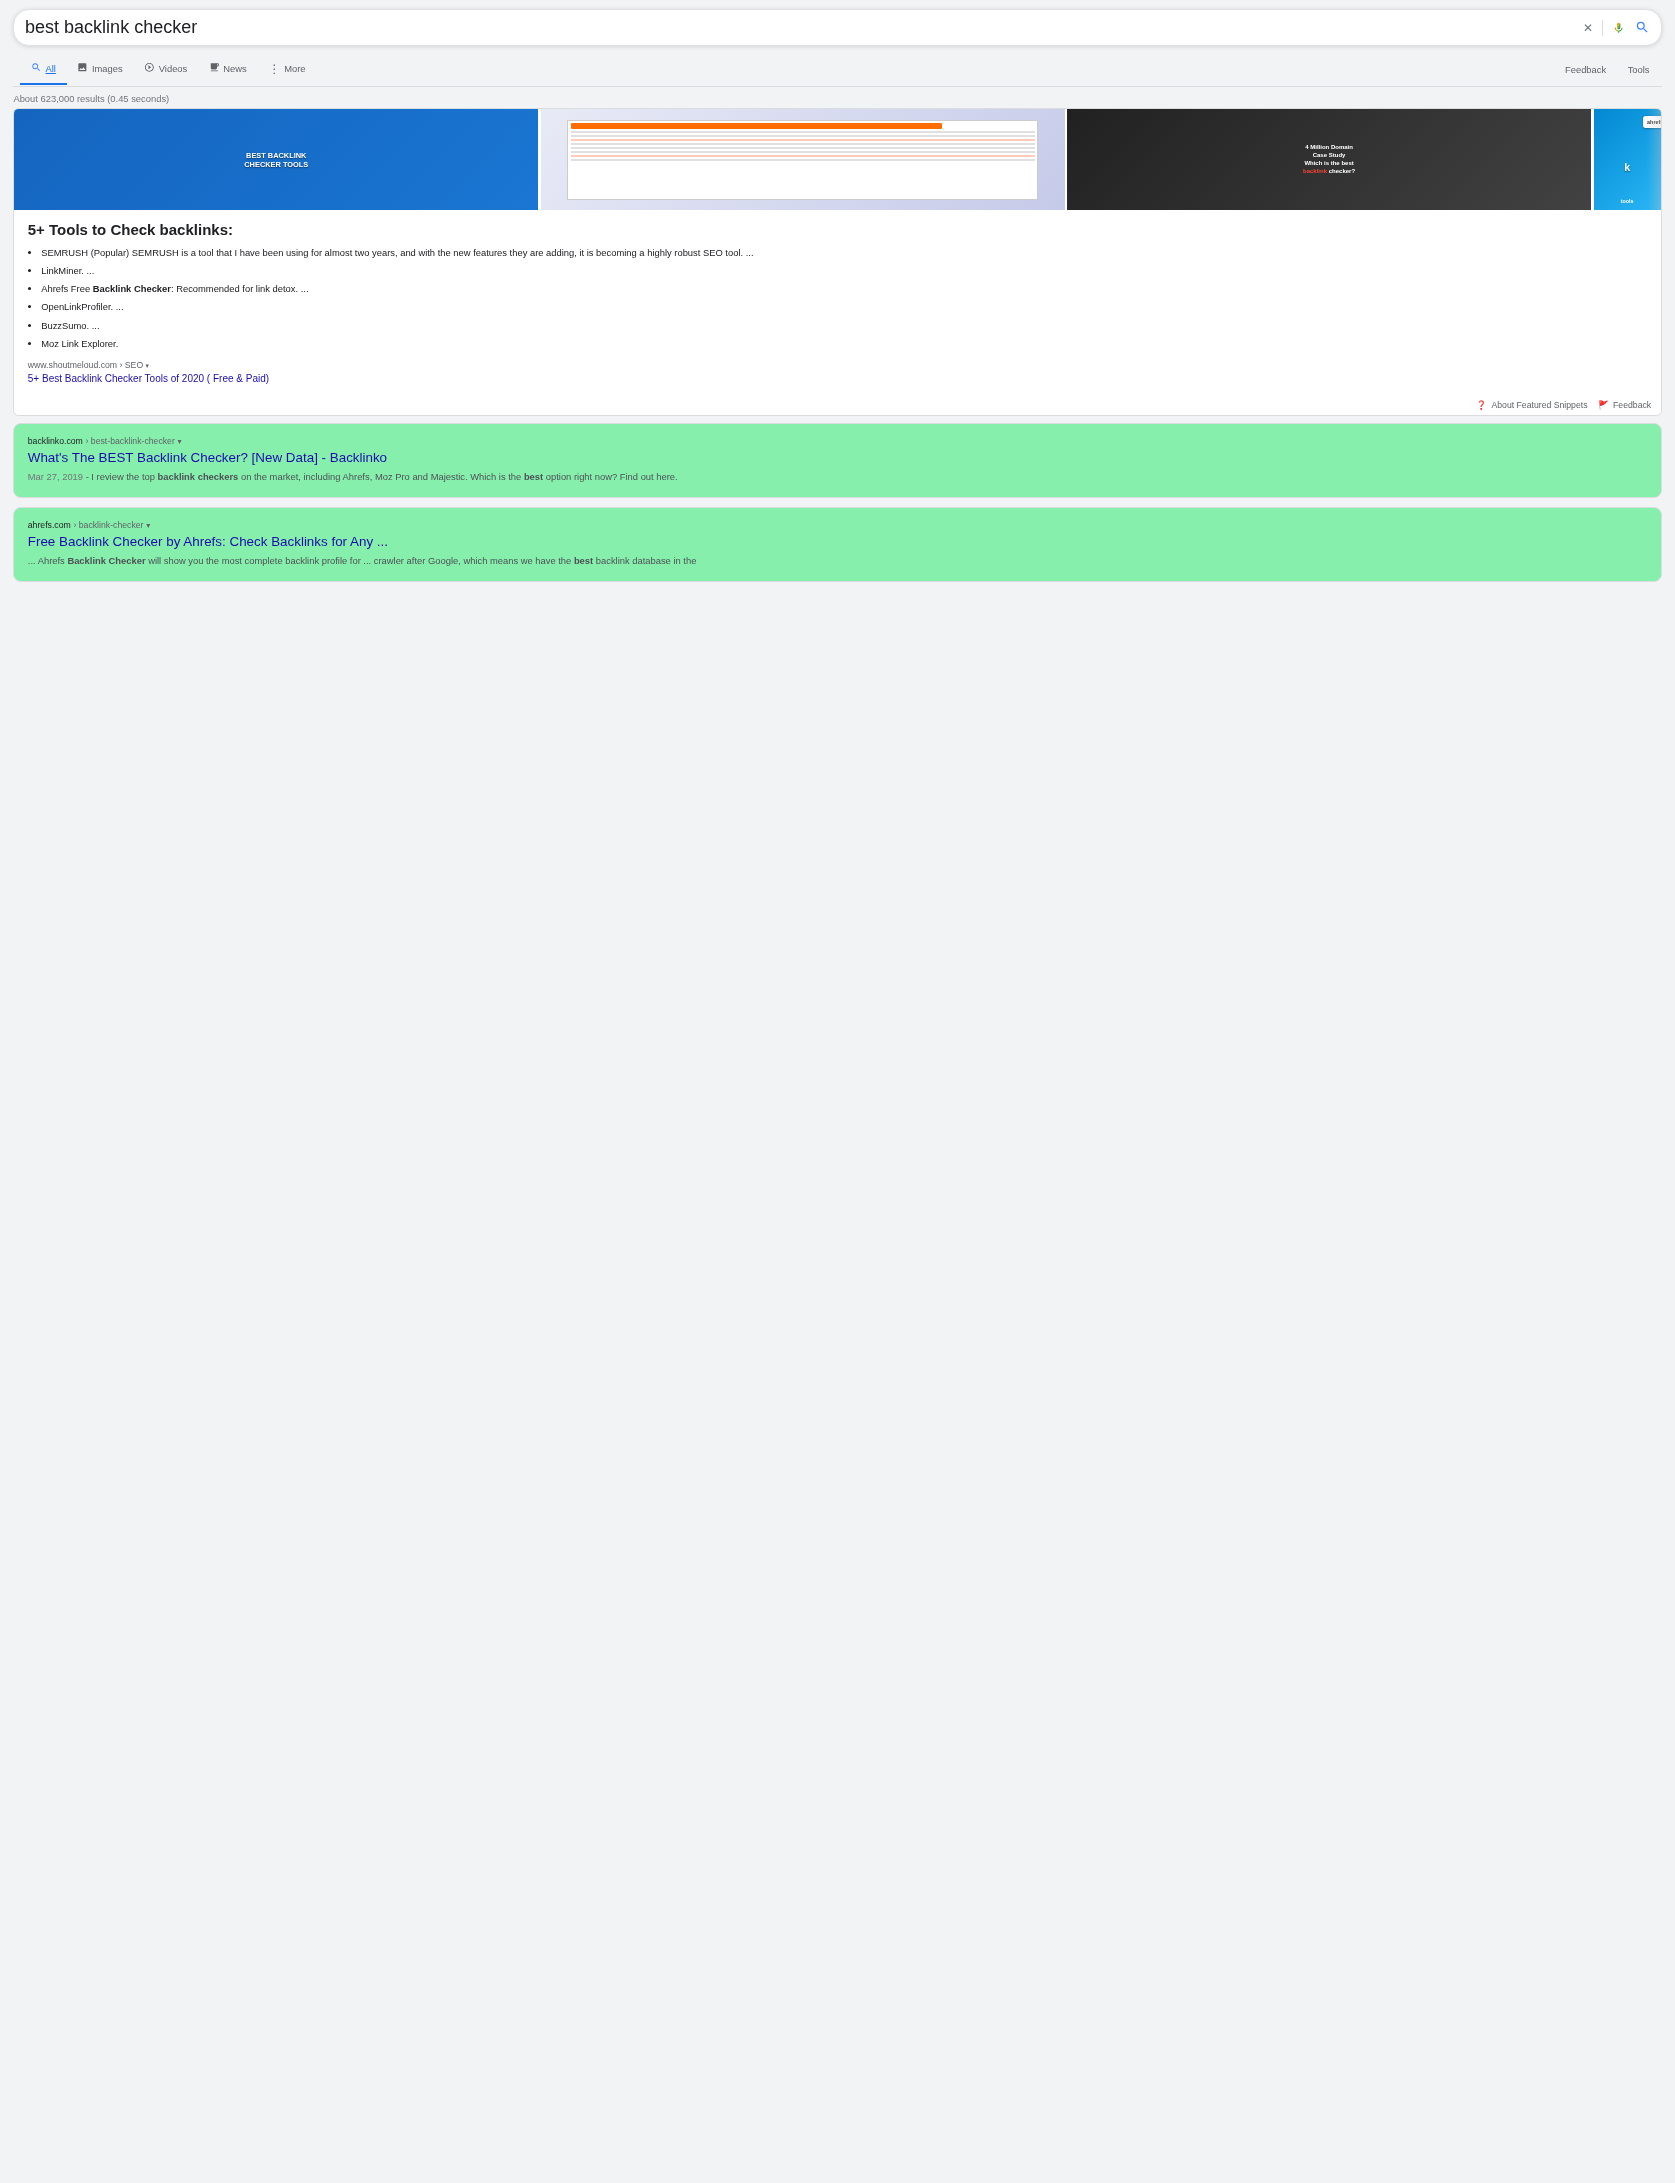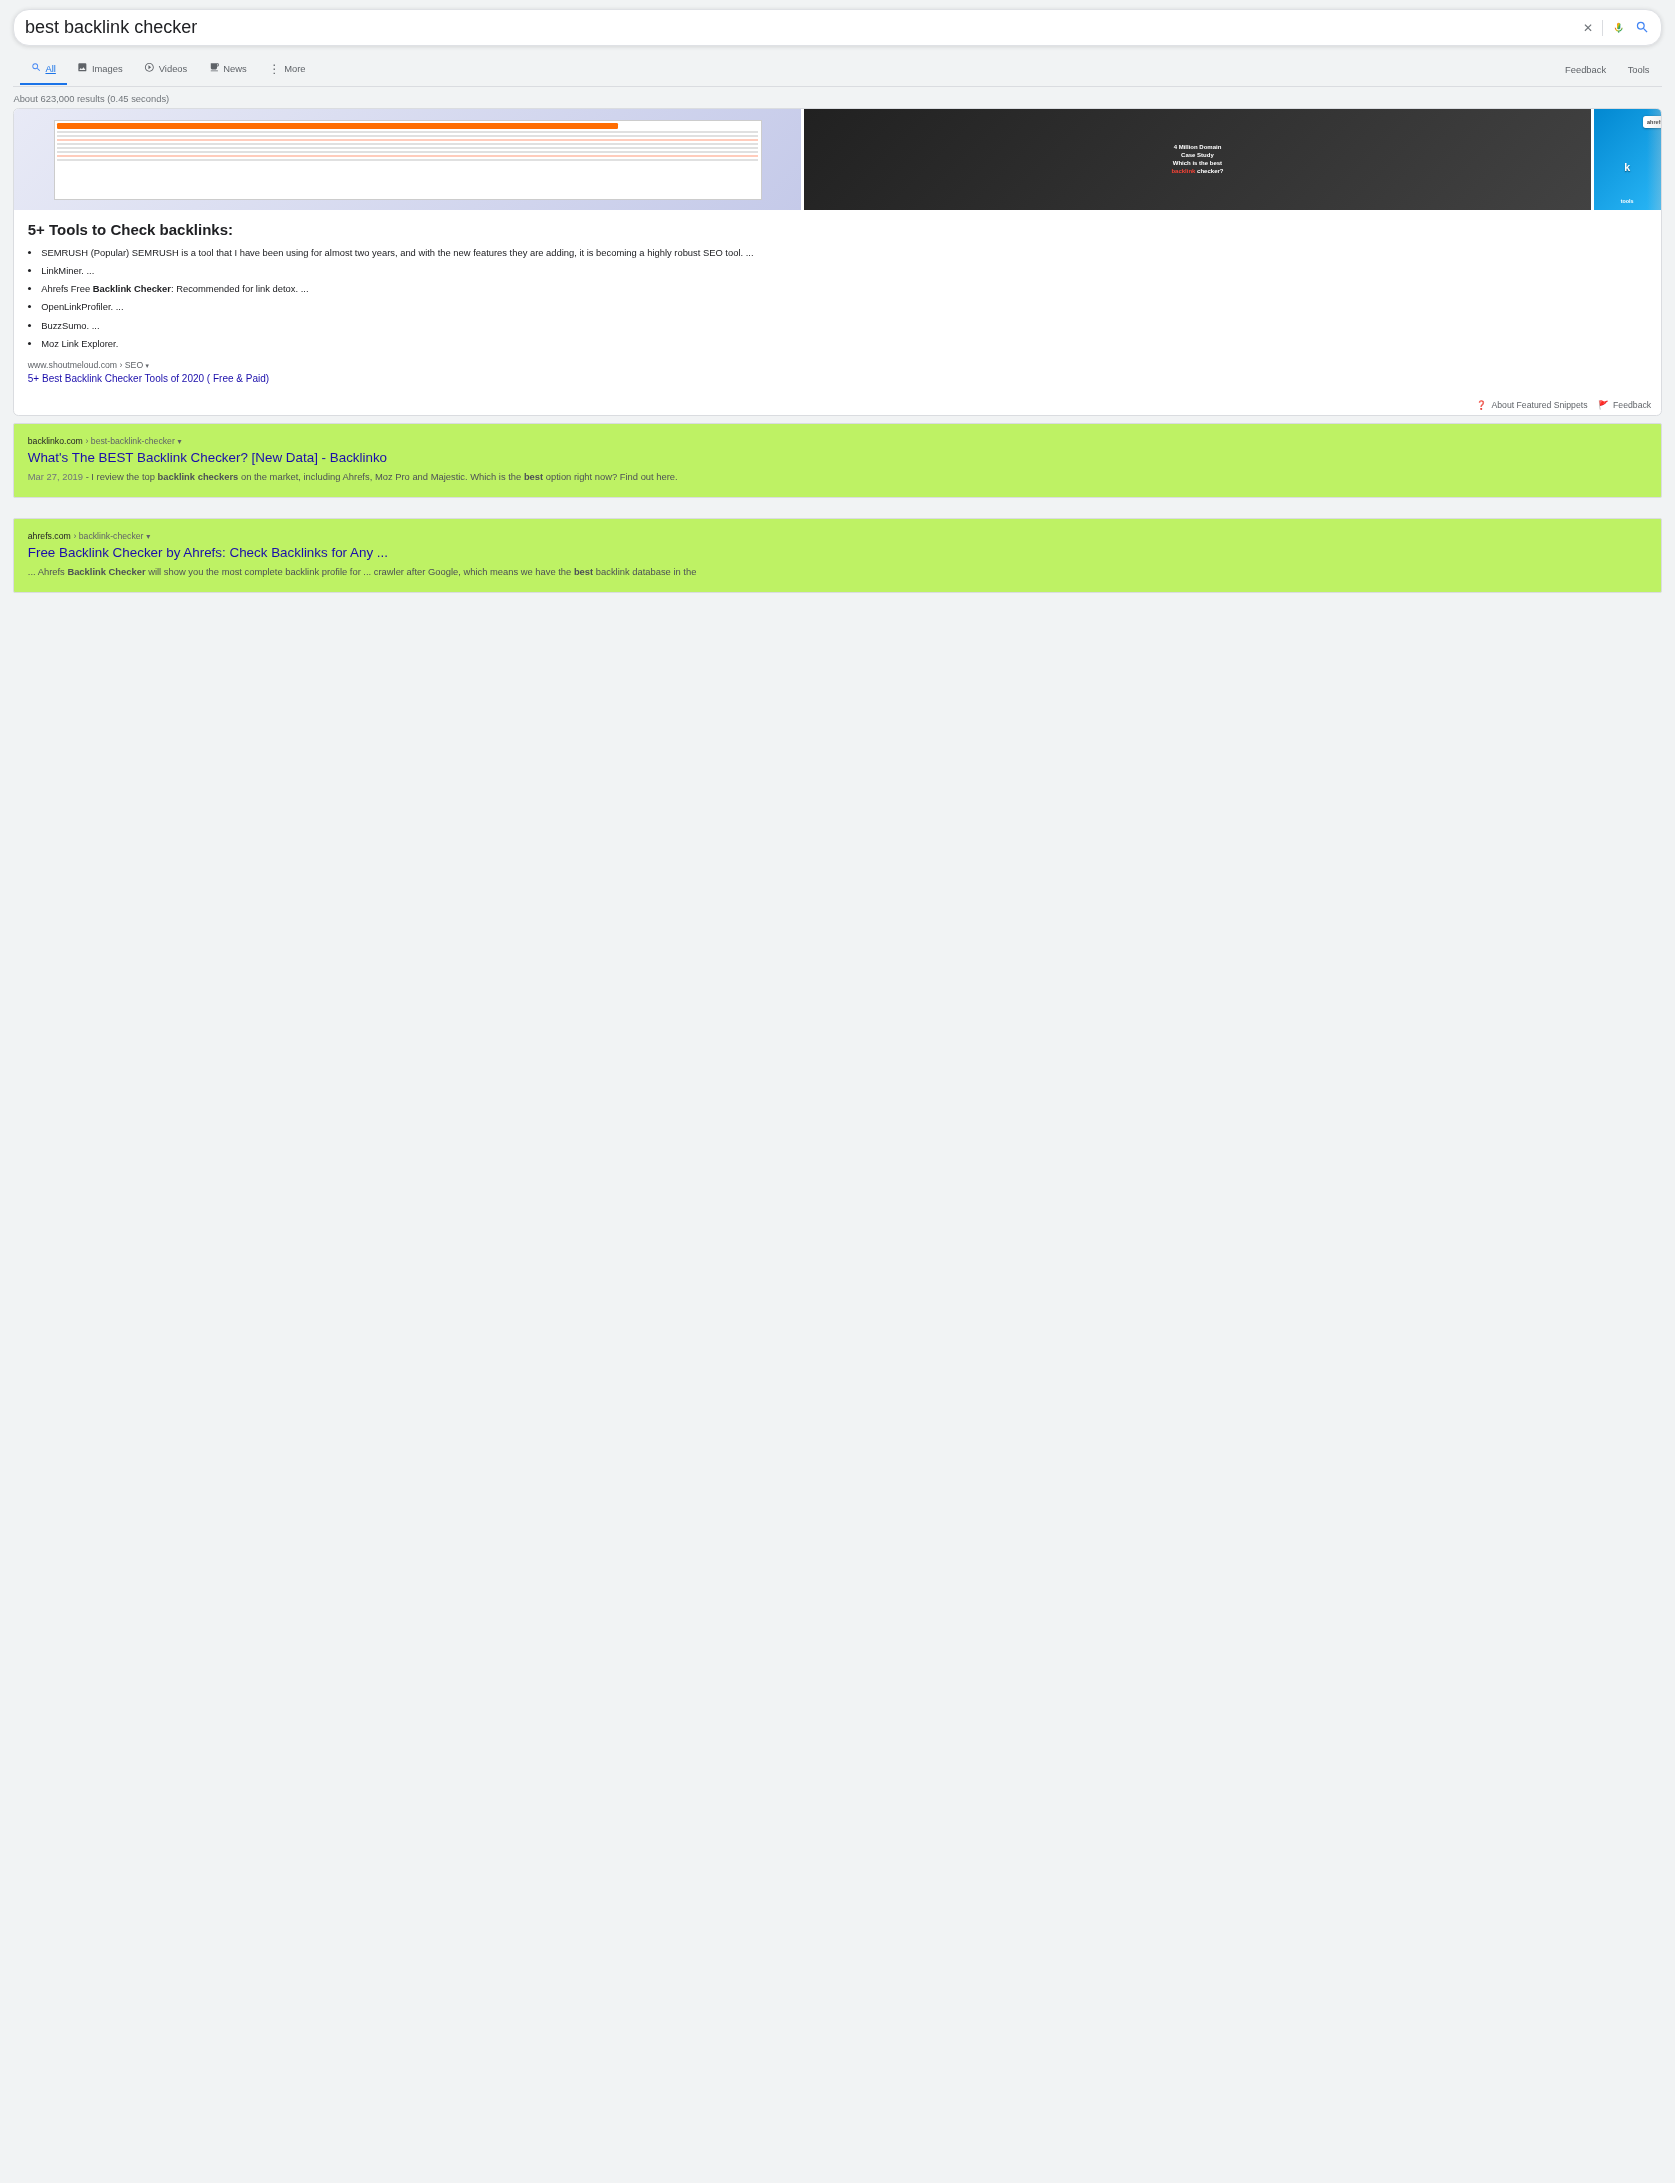--- a/index.html
+++ b/index.html
@@ -218,25 +218,25 @@
     .snippet-footer-item {
       display: flex;
       align-items: center;
       gap: 4px;
       font-size: 8.7px;
       color: #5f6368;
       cursor: pointer;
     }
 
     .result-card {
-      background: #bef264;
+      background: #86efac;
       border: 0.7px solid #dadce0;
-      border-radius: 2px;
+      border-radius: 8px;
       padding: 12px 13.4px;
-      margin-bottom: 20px;
+      margin-bottom: 9px;
     }
 
     .result-source {
       font-size: 8.7px;
       color: #202124;
       display: flex;
       align-items: center;
       gap: 2.7px;
       margin-bottom: 2.7px;
     }
@@ -370,20 +370,23 @@
     </div>
   </div>
 
   <div class="results-count">About 623,000 results (0.45 seconds)</div>
 
   <div class="main-content">
 
     <div class="featured-snippet">
 
       <div class="image-row">
+        <div class="thumb-img thumb-img-1">
+          <div class="thumb-label">BEST BACKLINK<br>CHECKER TOOLS</div>
+        </div>
         <div class="thumb-img thumb-img-2" style="background: linear-gradient(135deg, #e8eaf6 0%, #c5cae9 100%); position:relative;">
 
           <div style="width:90%; height:80%; background:#fff; border:0.7px solid #ccc; display:flex; flex-direction:column; justify-content:flex-start; padding:2.7px; overflow:hidden;">
             <div style="height:5.4px; background:#ff6d00; border-radius:1.3px; margin-bottom:2px; width:80%;"></div>
             <div style="height:2.7px; background:#e0e0e0; margin-bottom:1.3px; width:100%;"></div>
             <div style="height:2.7px; background:#e0e0e0; margin-bottom:1.3px; width:100%;"></div>
             <div style="height:2.7px; background:#ffccbc; margin-bottom:1.3px; width:100%;"></div>
             <div style="height:2.7px; background:#e0e0e0; margin-bottom:1.3px; width:100%;"></div>
             <div style="height:2.7px; background:#e0e0e0; margin-bottom:1.3px; width:100%;"></div>
             <div style="height:2.7px; background:#e0e0e0; margin-bottom:1.3px; width:100%;"></div>

